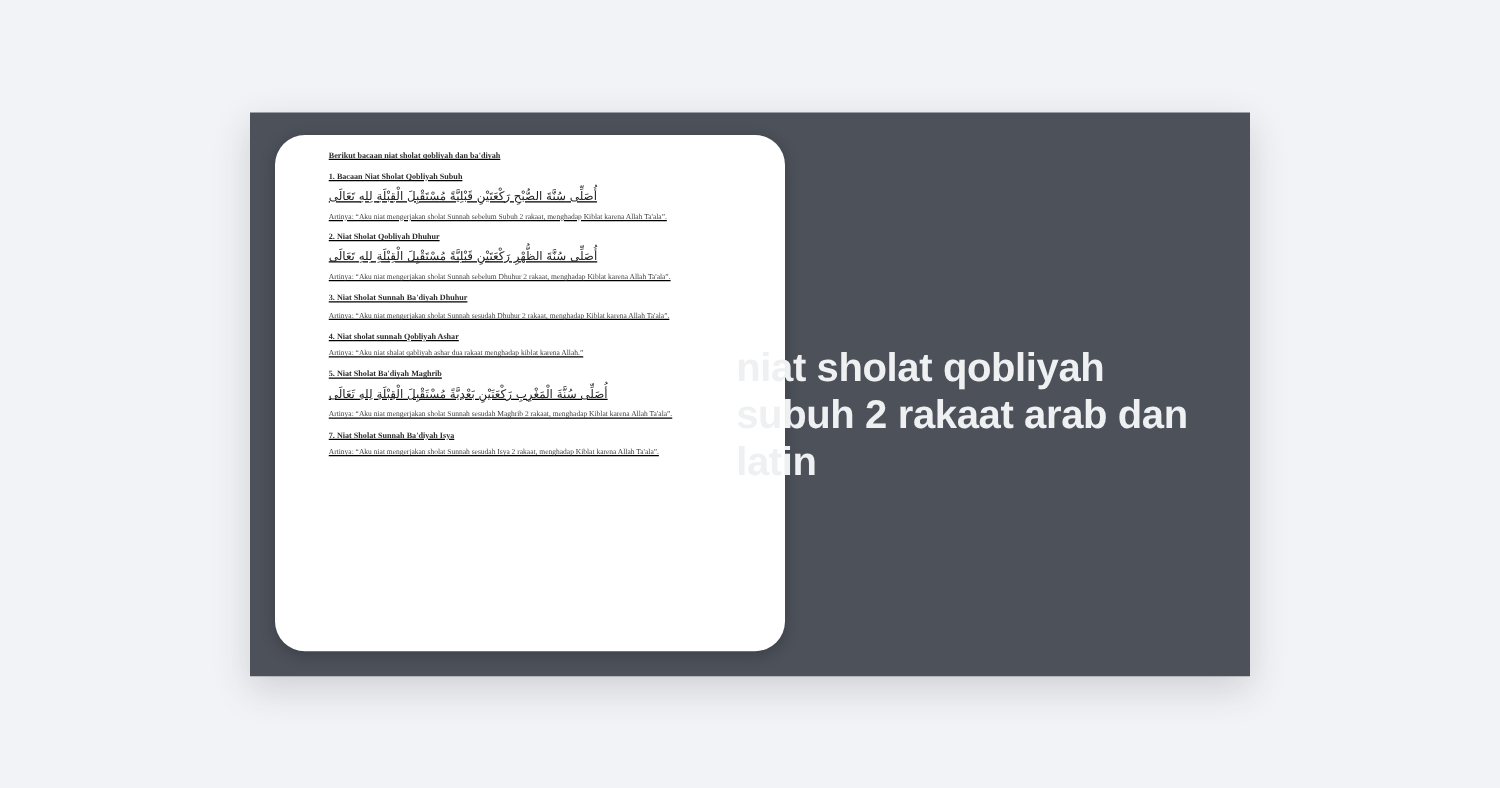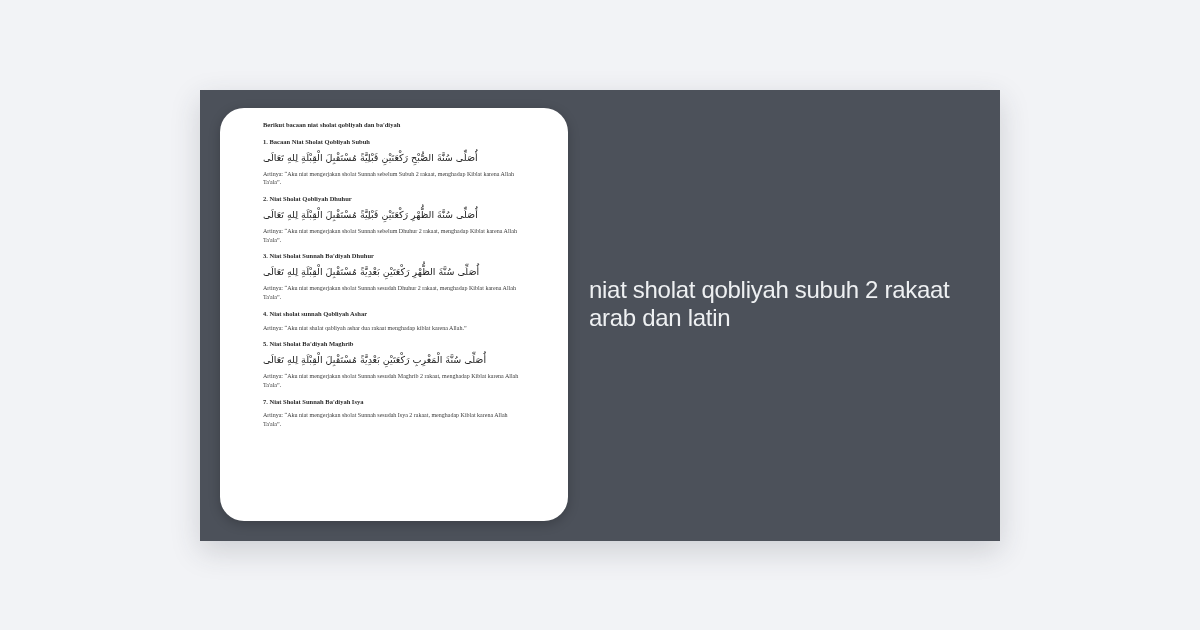--- a/index.html
+++ b/index.html
@@ -10,25 +10,26 @@
     position:relative;overflow:hidden;
   }
   .og-panel{
     position:absolute;left:200px;top:90px;
     width:800px;height:451px;
     background:#4c515a;
     box-shadow:0 10px 28px rgba(45,50,60,.18);
   }
   .doc-card{
     position:absolute;left:20px;top:18px;
-    width:348px;height:413px;
+    width:408px;height:413px;
     background:#ffffff;
     border-radius:24px;
     overflow:hidden;
     box-shadow:0 3px 12px rgba(0,0,0,.22);
+    text-decoration:underline;
   }
   .doc-inner{
     padding:13px 42px 0 43px;
     color:#2e2e2e;
     font-family:"Liberation Serif",serif;
   }
   .doc-intro{
     margin:0;
     font-size:6.5px;font-weight:bold;line-height:1.35;
     color:#2b2b2b;
@@ -52,21 +53,21 @@
     font-size:6px;line-height:1.45;
     color:#3c3c3c;
   }
   .doc-art:empty{display:none;}
   .og-title{
     position:absolute;left:389px;top:186px;
     width:368px;
     margin:0;
     color:#eef0f2;
     font-family:"Liberation Sans",sans-serif;
-    font-size:24px;font-weight:normal;line-height:1.17;
+    font-size:32px;font-weight:bold;line-height:1.17;
     letter-spacing:-0.3px;
   }
 </style>
 </head>
 <body>
 
 <div class="og-panel">
 
   <div class="doc-card">
     <div class="doc-inner">
@@ -80,21 +81,20 @@
         </div>
 
       <div>
           <p class="doc-h">2. Niat Sholat Qobliyah Dhuhur</p>
           <p class="doc-ar">أُصَلِّى سُنَّةَ الظُّهْرِ رَكْعَتَيْنِ قَبْلِيَّةً مُسْتَقْبِلَ الْقِبْلَةِ لِلهِ تَعَالَى</p>
           <p class="doc-art">Artinya: “Aku niat mengerjakan sholat Sunnah sebelum Dhuhur 2 rakaat, menghadap Kiblat karena Allah Ta'ala”.</p>
         </div>
 
       <div>
           <p class="doc-h">3. Niat Sholat Sunnah Ba'diyah Dhuhur</p>
-          <p class="doc-ar">أُصَلِّى سُنَّةَ الظُّهْرِ رَكْعَتَيْنِ بَعْدِيَّةً مُسْتَقْبِلَ الْقِبْلَةِ لِلهِ تَعَالَى</p>
           <p class="doc-art">Artinya: “Aku niat mengerjakan sholat Sunnah sesudah Dhuhur 2 rakaat, menghadap Kiblat karena Allah Ta'ala”.</p>
         </div>
 
       <div>
           <p class="doc-h">4. Niat sholat sunnah Qobliyah Ashar</p>
           <p class="doc-art">Artinya: “Aku niat shalat qabliyah ashar dua rakaat menghadap kiblat karena Allah.”</p>
         </div>
 
       <div>
           <p class="doc-h">5. Niat Sholat Ba'diyah Maghrib</p>

